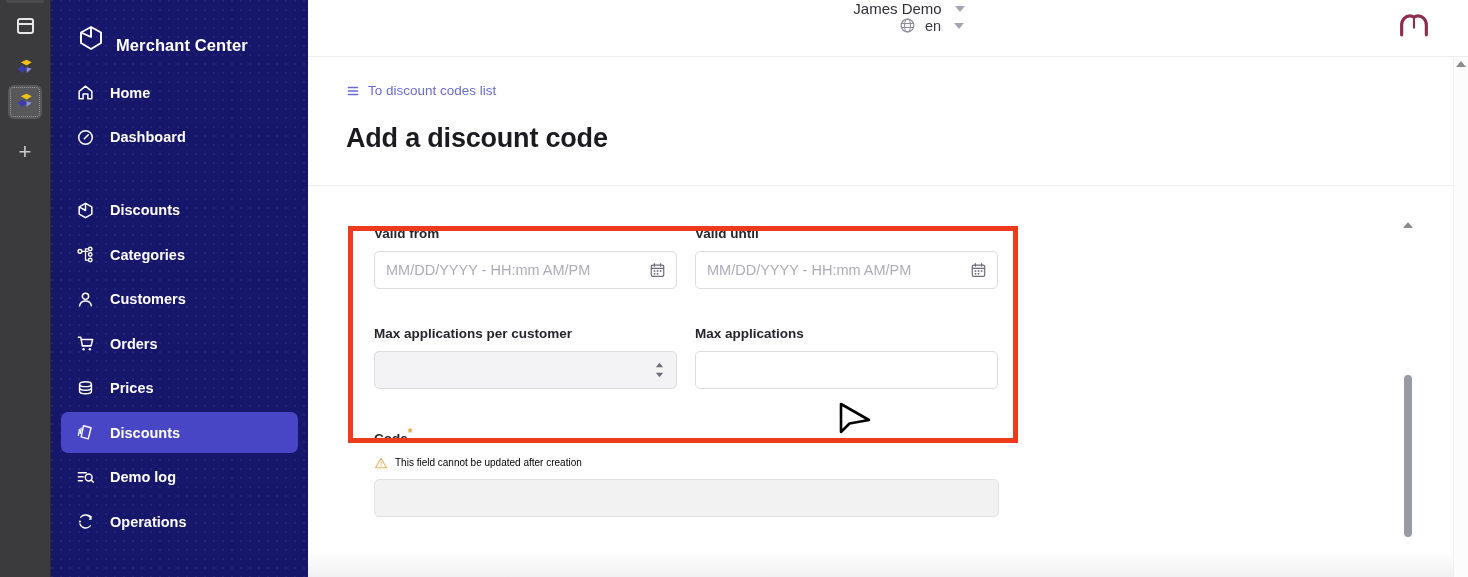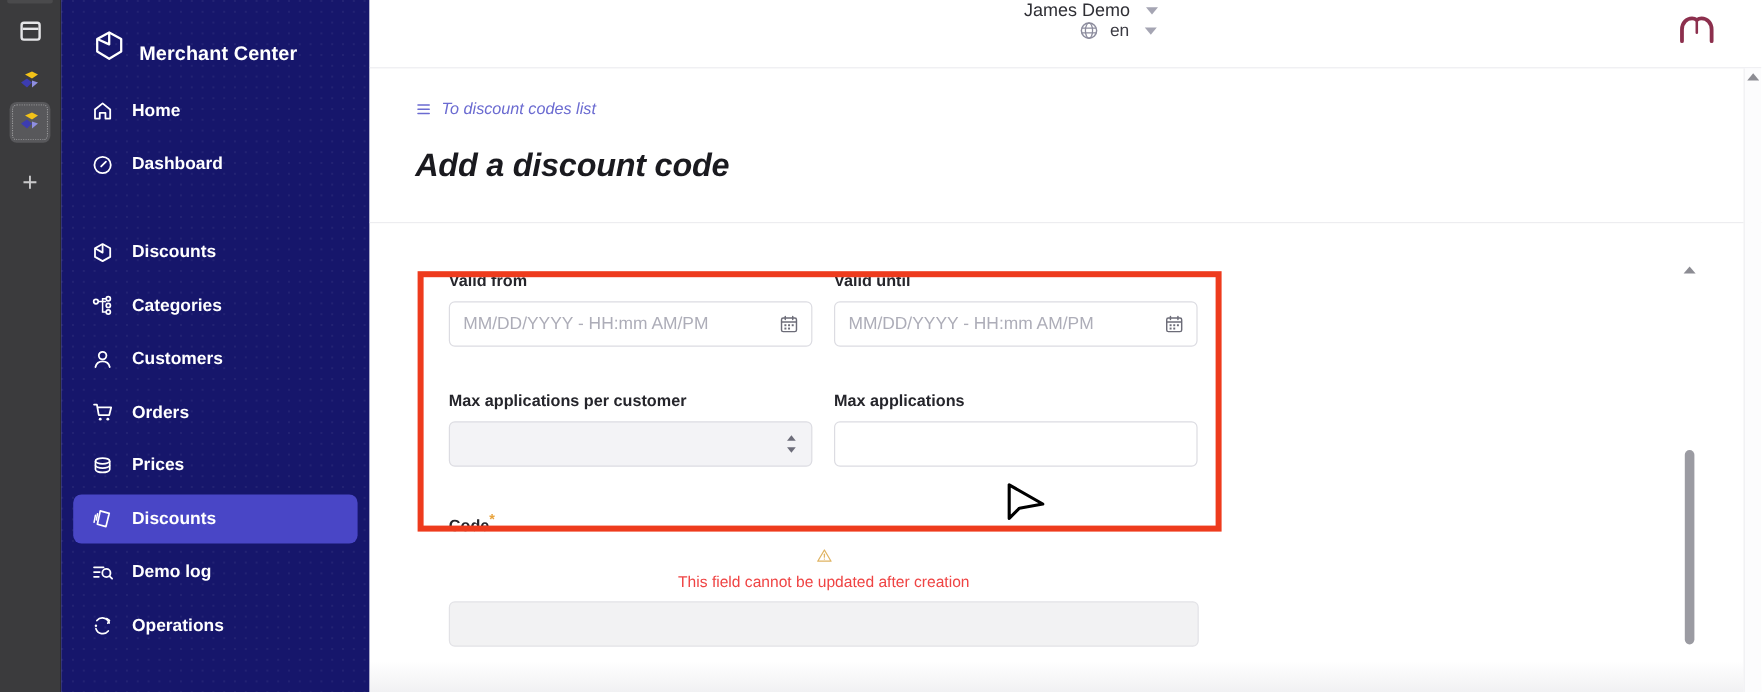--- a/index.html
+++ b/index.html
@@ -133,21 +133,20 @@
     position: absolute; right: 36px; top: 50%;
     transform: translateY(-50%);
   }
 
   
   .page-head {
     padding: 26px 0 0 38px;
     border-bottom: 1px solid #ededf0;
     height: 129px;
     background: #fff;
-    font-style: italic;
   }
   .crumb {
     display: flex; align-items: center; gap: 8px;
     font-size: 13.5px; color: #6b6bd1;
     margin-bottom: 25px;
   }
   .page-title {
     font-size: 27px; font-weight: bold; color: #1a1a1f;
     letter-spacing: -.2px;
   }
@@ -184,23 +183,22 @@
   }
   .input-wrap input::placeholder { color: #adadb8; }
   .adorn {
     position: absolute; right: 10px; top: 50%;
     transform: translateY(-50%);
     display: flex; align-items: center;
   }
   .row-gap { height: 37px; }
   .hint {
     display: flex; align-items: center; gap: 7px;
-    font-size: 13px; color: #ef4444;
+    font-size: 10px; color: #000000;
     margin: 6px 0 9px;
-    flex-direction: column;
   }
   .code-field { width: 625px; }
   .code-input {
     height: 38px; border: 1px solid #e2e2e6; border-radius: 5px;
     background: #f2f2f3;
   }
   .fade-bottom {
     position: absolute; left: 0; right: 0; bottom: 0; height: 26px;
     background: linear-gradient(to bottom, rgba(255,255,255,0), rgba(240,240,242,0.95));
     pointer-events: none;

